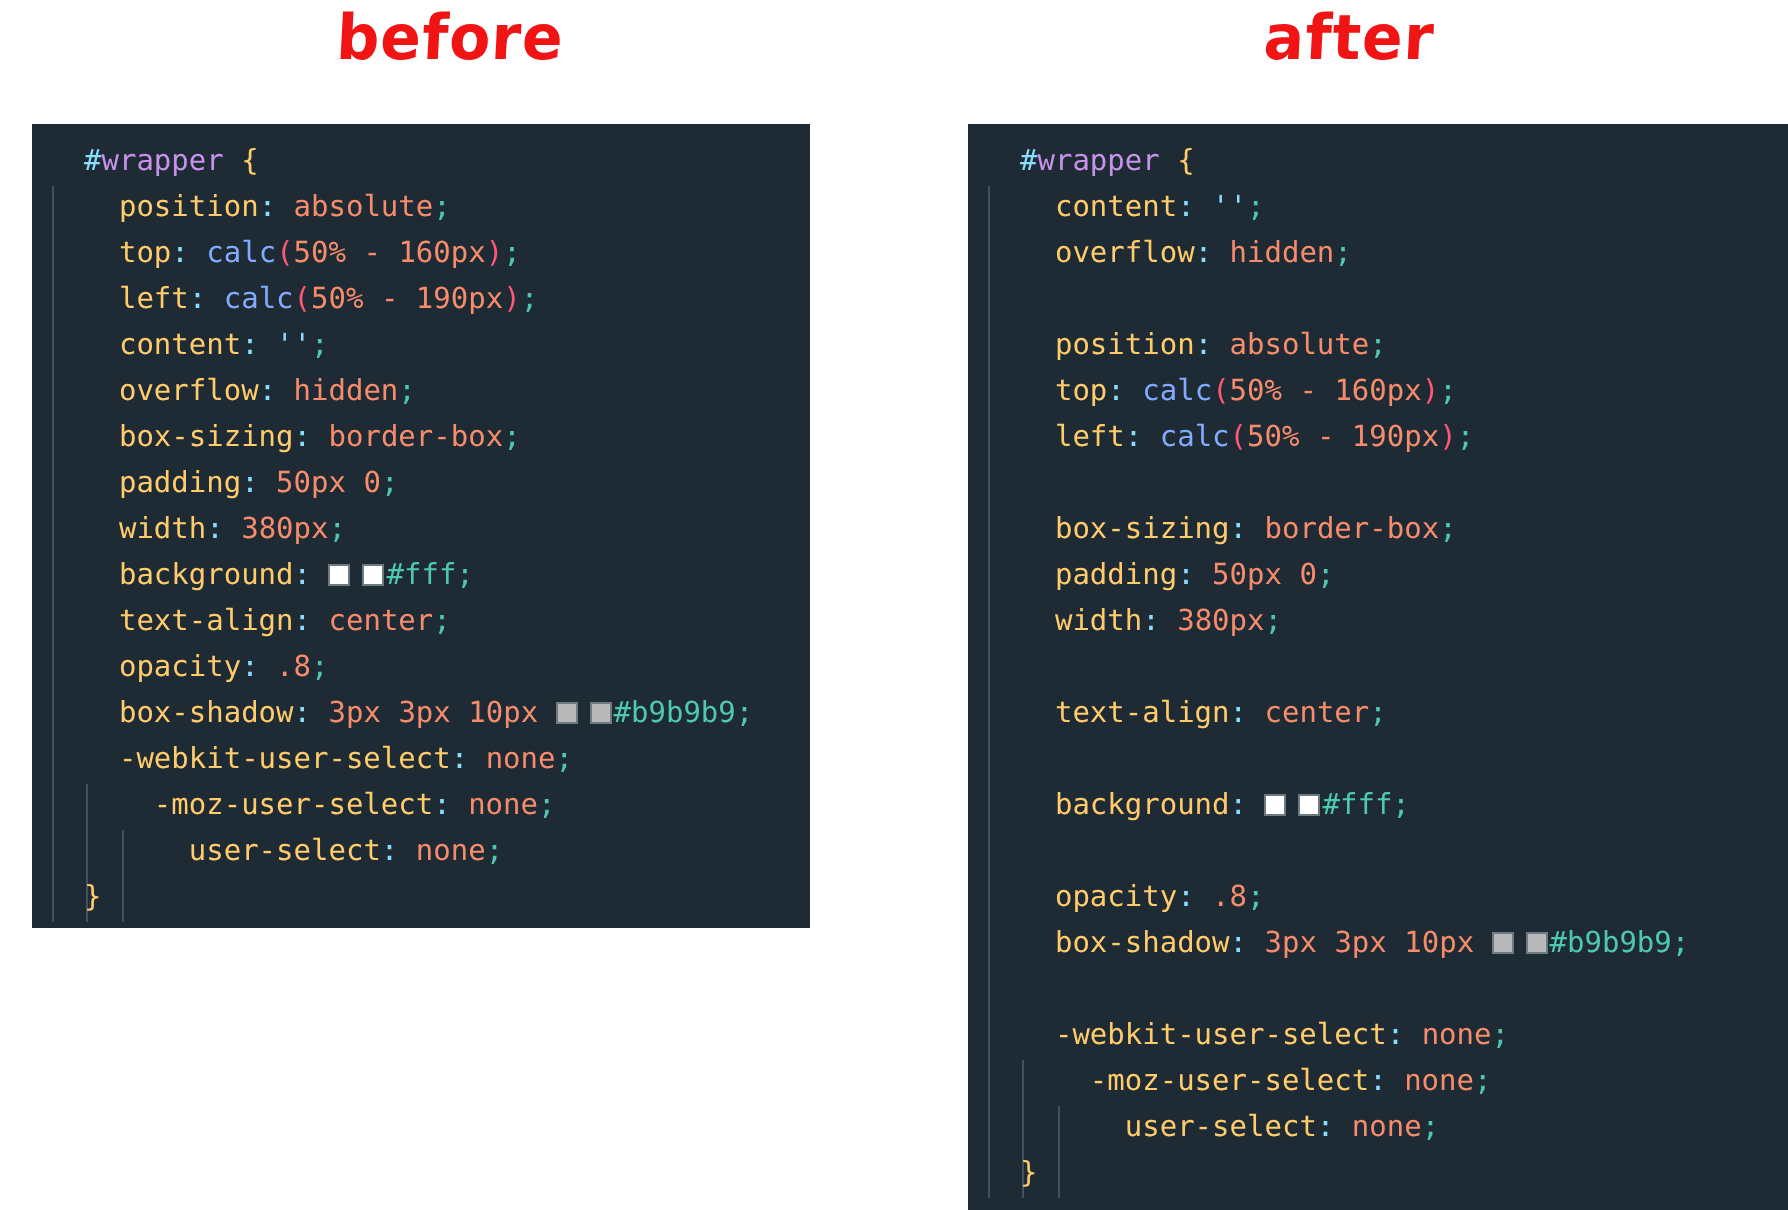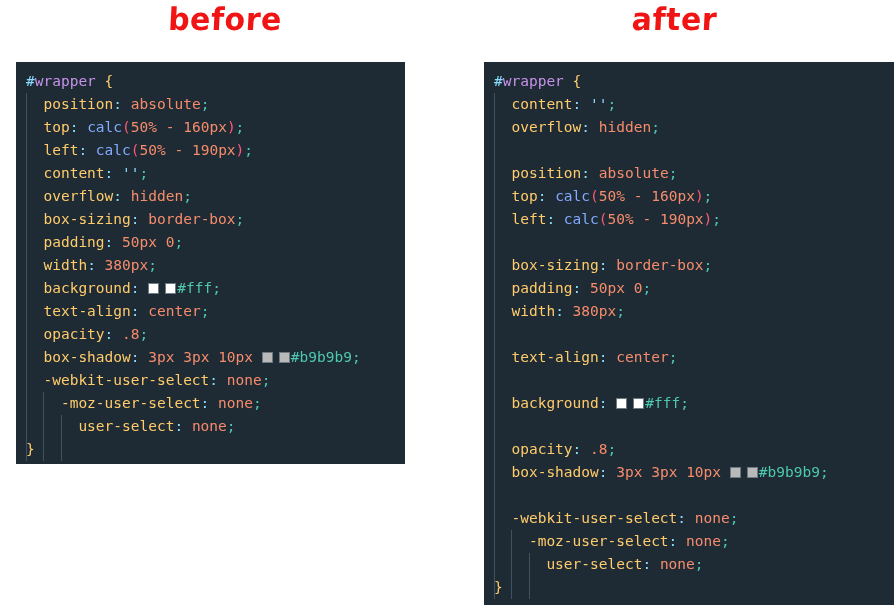--- a/index.html
+++ b/index.html
@@ -62,21 +62,21 @@
 
   
   .guide {
     position: absolute;
     top: 0;
     width: 1px;
     height: 23px;
     background: #3f5260;
   }
 
-  .ln-text { position: relative; z-index: 2; }
+  .ln-text { position: relative; z-index: 2; margin-left: 16px; }
 
   
   .t-hash   { color: #89ddff; }
   .t-sel    { color: #c792ea; }
   .t-brace  { color: #ffcb6b; }
   .t-prop   { color: #ffcb6b; }
   .t-punc   { color: #89ddff; }
   .t-val    { color: #f78c6c; }
   .t-fn     { color: #82aaff; }
   .t-paren  { color: #ff5874; }

